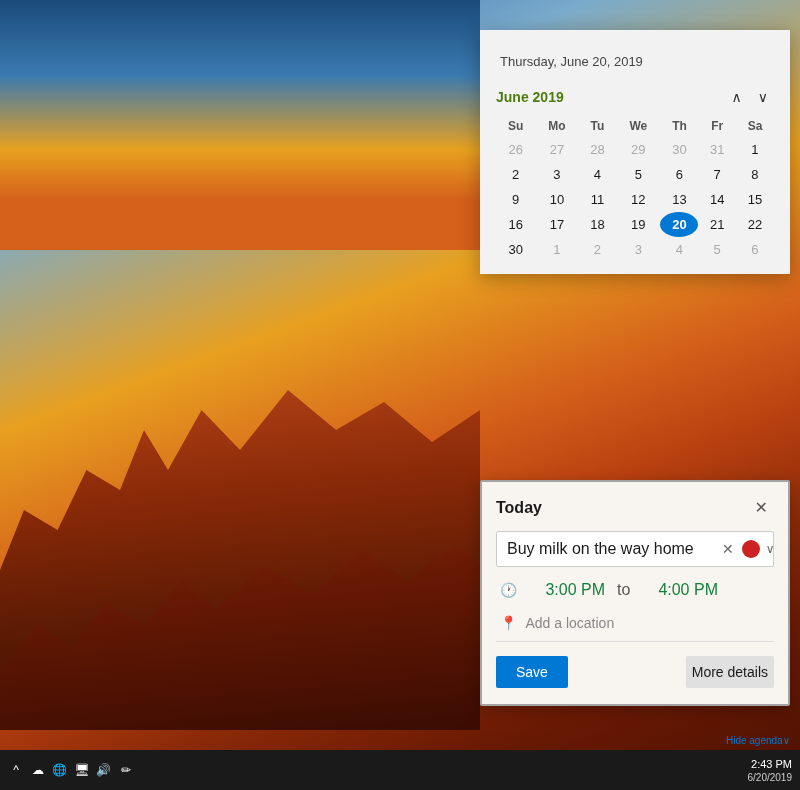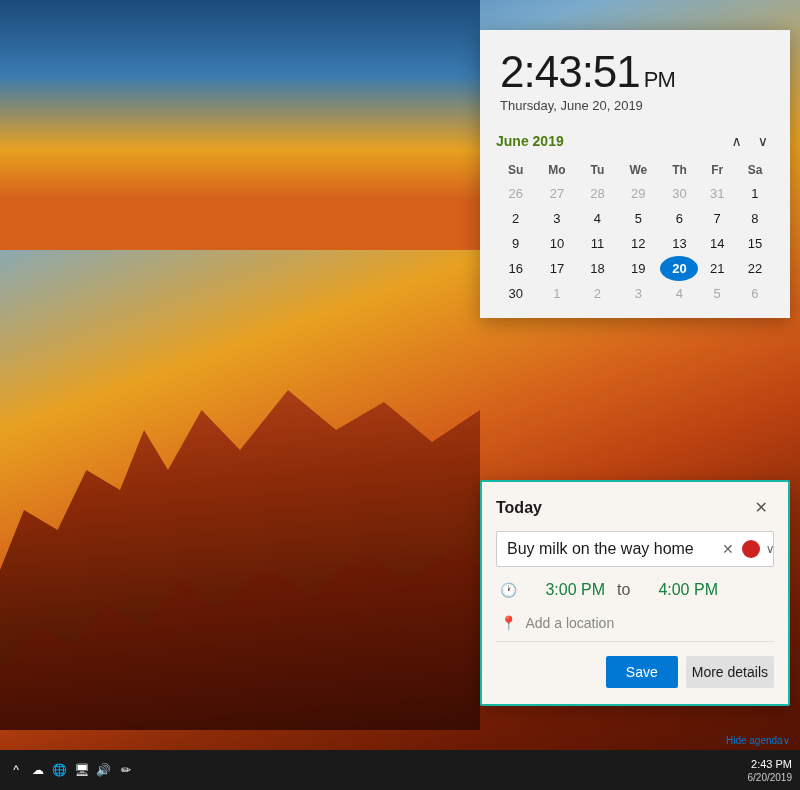--- a/index.html
+++ b/index.html
@@ -199,21 +199,21 @@
       font-weight: 600;
     }
 
     
     .event-popup {
       position: absolute;
       top: 480px;
       right: 10px;
       width: 310px;
       background: #f8f5f0;
-      border: 2px solid #14b8a6;
+      border: 2px solid #a3a3a3;
       box-shadow: 0 4px 16px rgba(0,0,0,0.25);
       z-index: 60;
       border-radius: 2px;
       padding: 14px 14px 16px 14px;
     }
     .popup-header {
       display: flex;
       align-items: center;
       justify-content: space-between;
       margin-bottom: 12px;
@@ -317,21 +317,21 @@
     }
     .location-placeholder {
       font-size: 14px;
       color: #888;
       cursor: pointer;
     }
 
     
     .popup-buttons {
       display: flex;
-      justify-content: flex-end;
+      justify-content: space-between;
       gap: 8px;
     }
     .btn-save {
       background: #0078d4;
       color: #fff;
       border: none;
       padding: 8px 20px;
       font-size: 14px;
       cursor: pointer;
       border-radius: 2px;
@@ -362,23 +362,20 @@
 </head>
 <body>
 
 <div class="bg"></div>
 <div class="sky-clouds"></div>
 <div class="canyon-layer1"></div>
 <div class="canyon-layer2"></div>
 
 <div class="panel">
   <div class="clock-section">
-    <div class="clock-time">
-      <span>2:43:51</span><span class="ampm">PM</span>
-    </div>
     <div class="clock-date">Thursday, June 20, 2019</div>
   </div>
 
   <div class="calendar-section">
     <div class="cal-header">
       <span class="cal-month">June 2019</span>
       <div class="cal-nav">
         <button class="cal-nav-btn">∧</button>
         <button class="cal-nav-btn">∨</button>
       </div>

